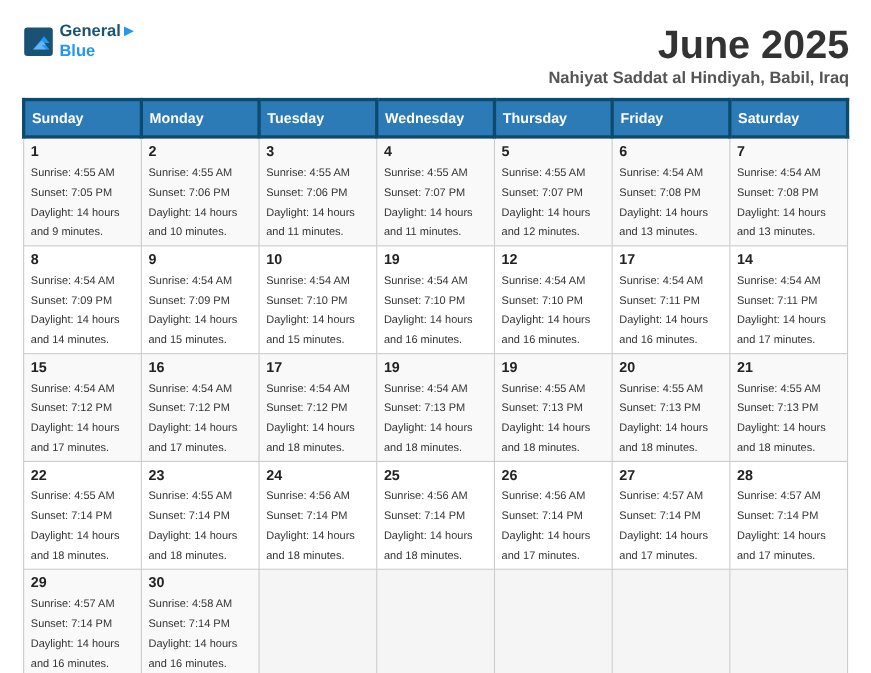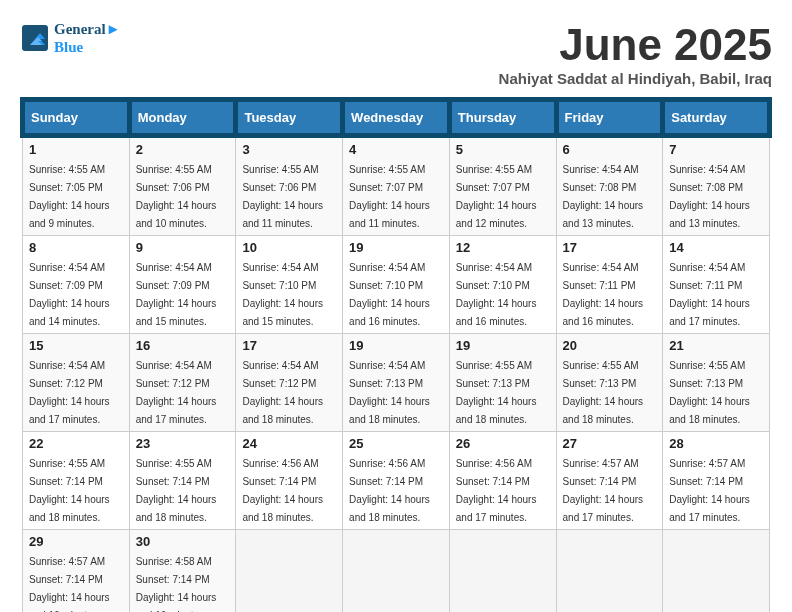--- a/index.html
+++ b/index.html
@@ -12,52 +12,51 @@
     }
     .header-area {
       display: flex;
       justify-content: space-between;
       align-items: flex-start;
       margin-bottom: 10px;
     }
     .logo {
       display: flex;
       align-items: center;
-      font-family: Liberation Serif, serif;
     }
     .logo-icon {
       width: 30px;
       height: 30px;
       margin-right: 4px;
     }
     .title-area {
       text-align: right;
     }
     .month-title {
-      font-size: 44px;
+      font-size: 36px;
       font-weight: bold;
       color: #333;
     }
     .location-title {
       font-size: 15px;
       color: #555;
       font-weight: bold;
     }
     .calendar {
       width: 100%;
       border-collapse: collapse;
     }
     .calendar th {
       background-color: #2c7bb6;
       color: #fff;
       font-size: 13px;
       font-weight: bold;
       padding: 8px 6px;
       text-align: left;
-      border: 5px solid #0c4a6e;
+      border: 3px solid #0c4a6e;
     }
     .calendar td {
       border: 1px solid #ccc;
       vertical-align: top;
       padding: 4px 6px;
       width: calc(100% / 7);
       background: #fff;
       min-height: 80px;
     }
     .calendar tr:nth-child(odd) td {

